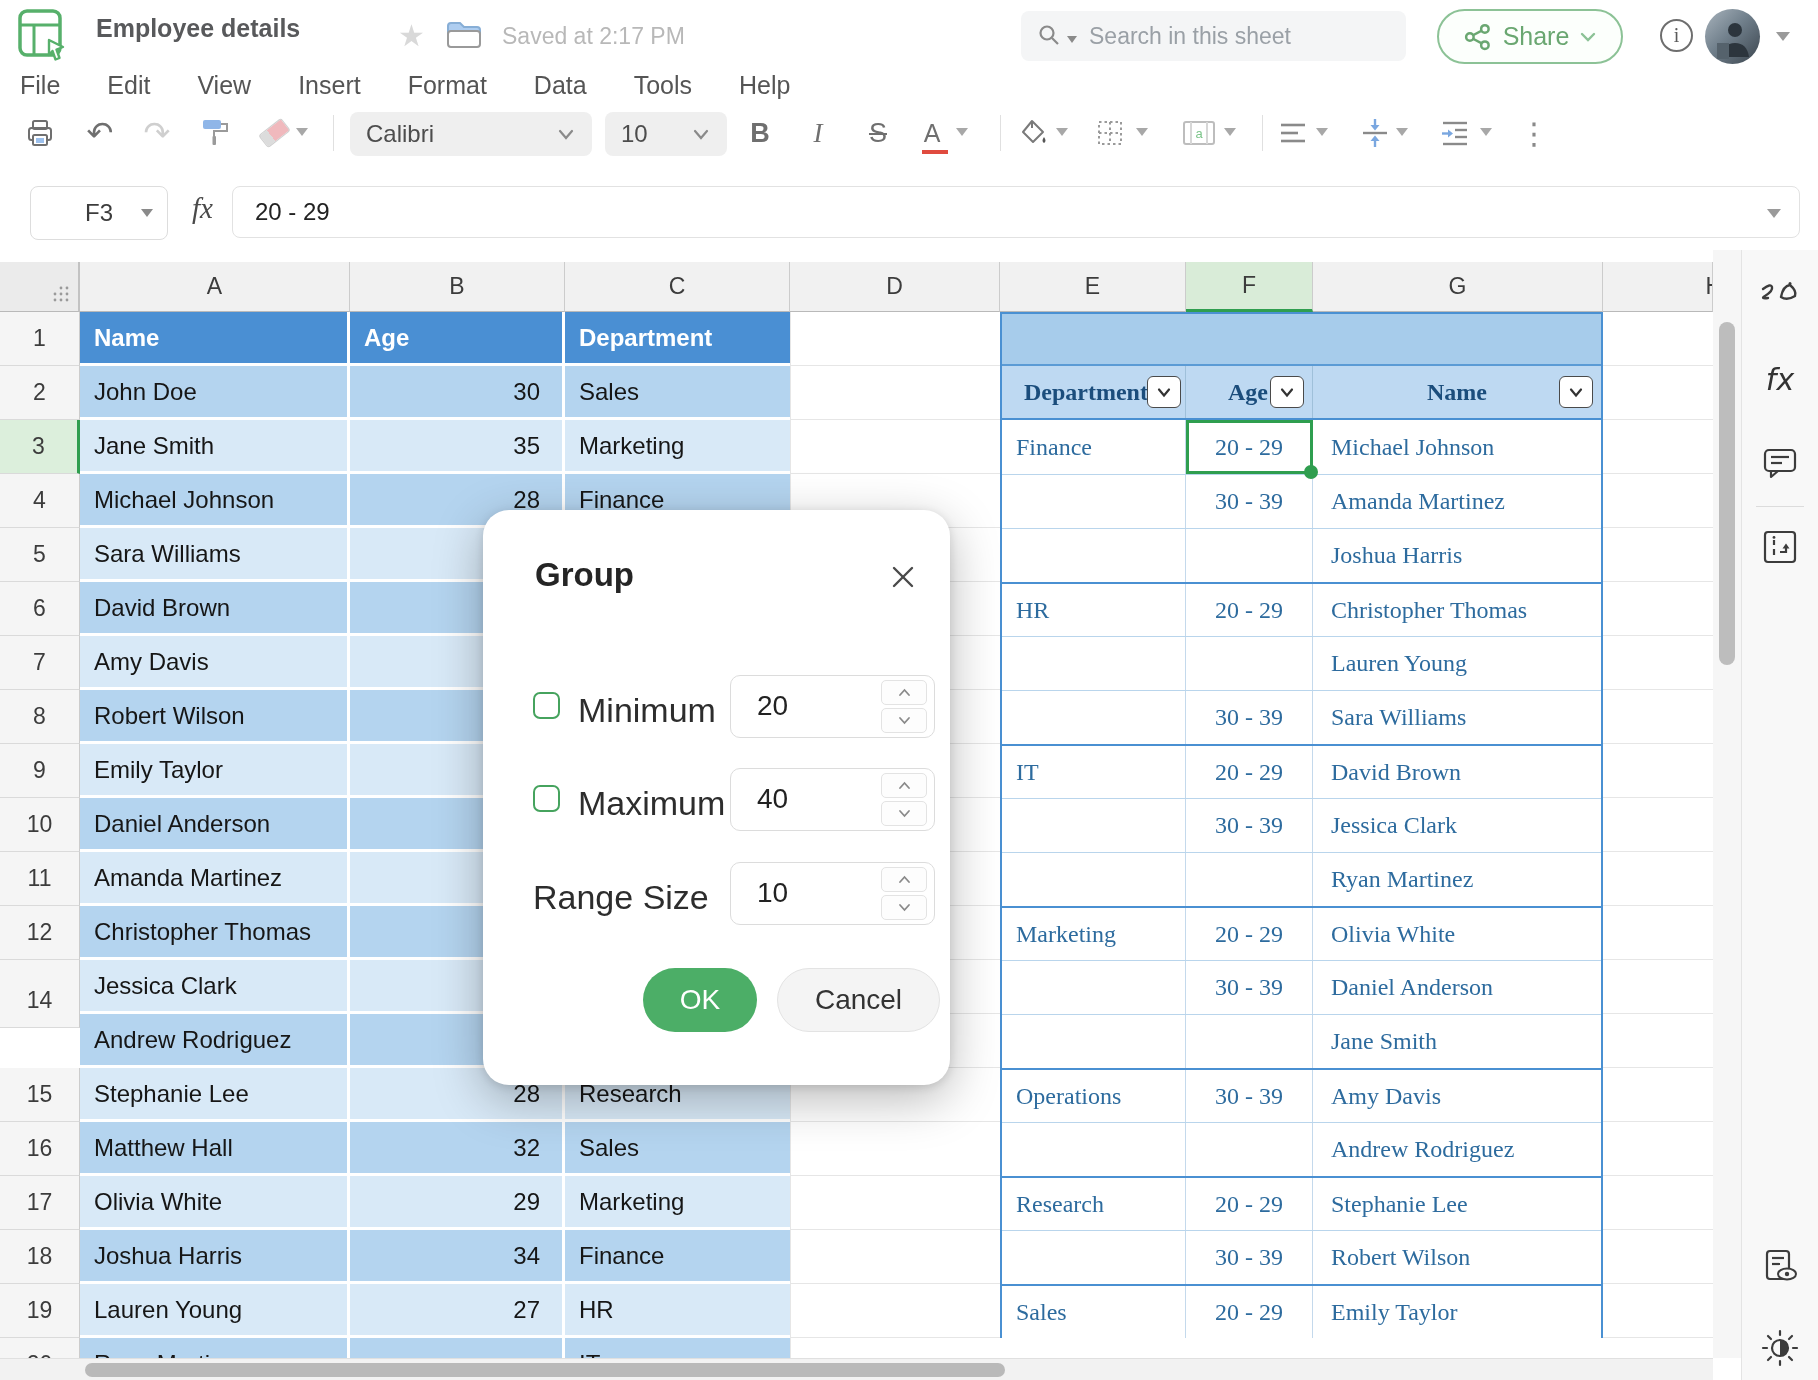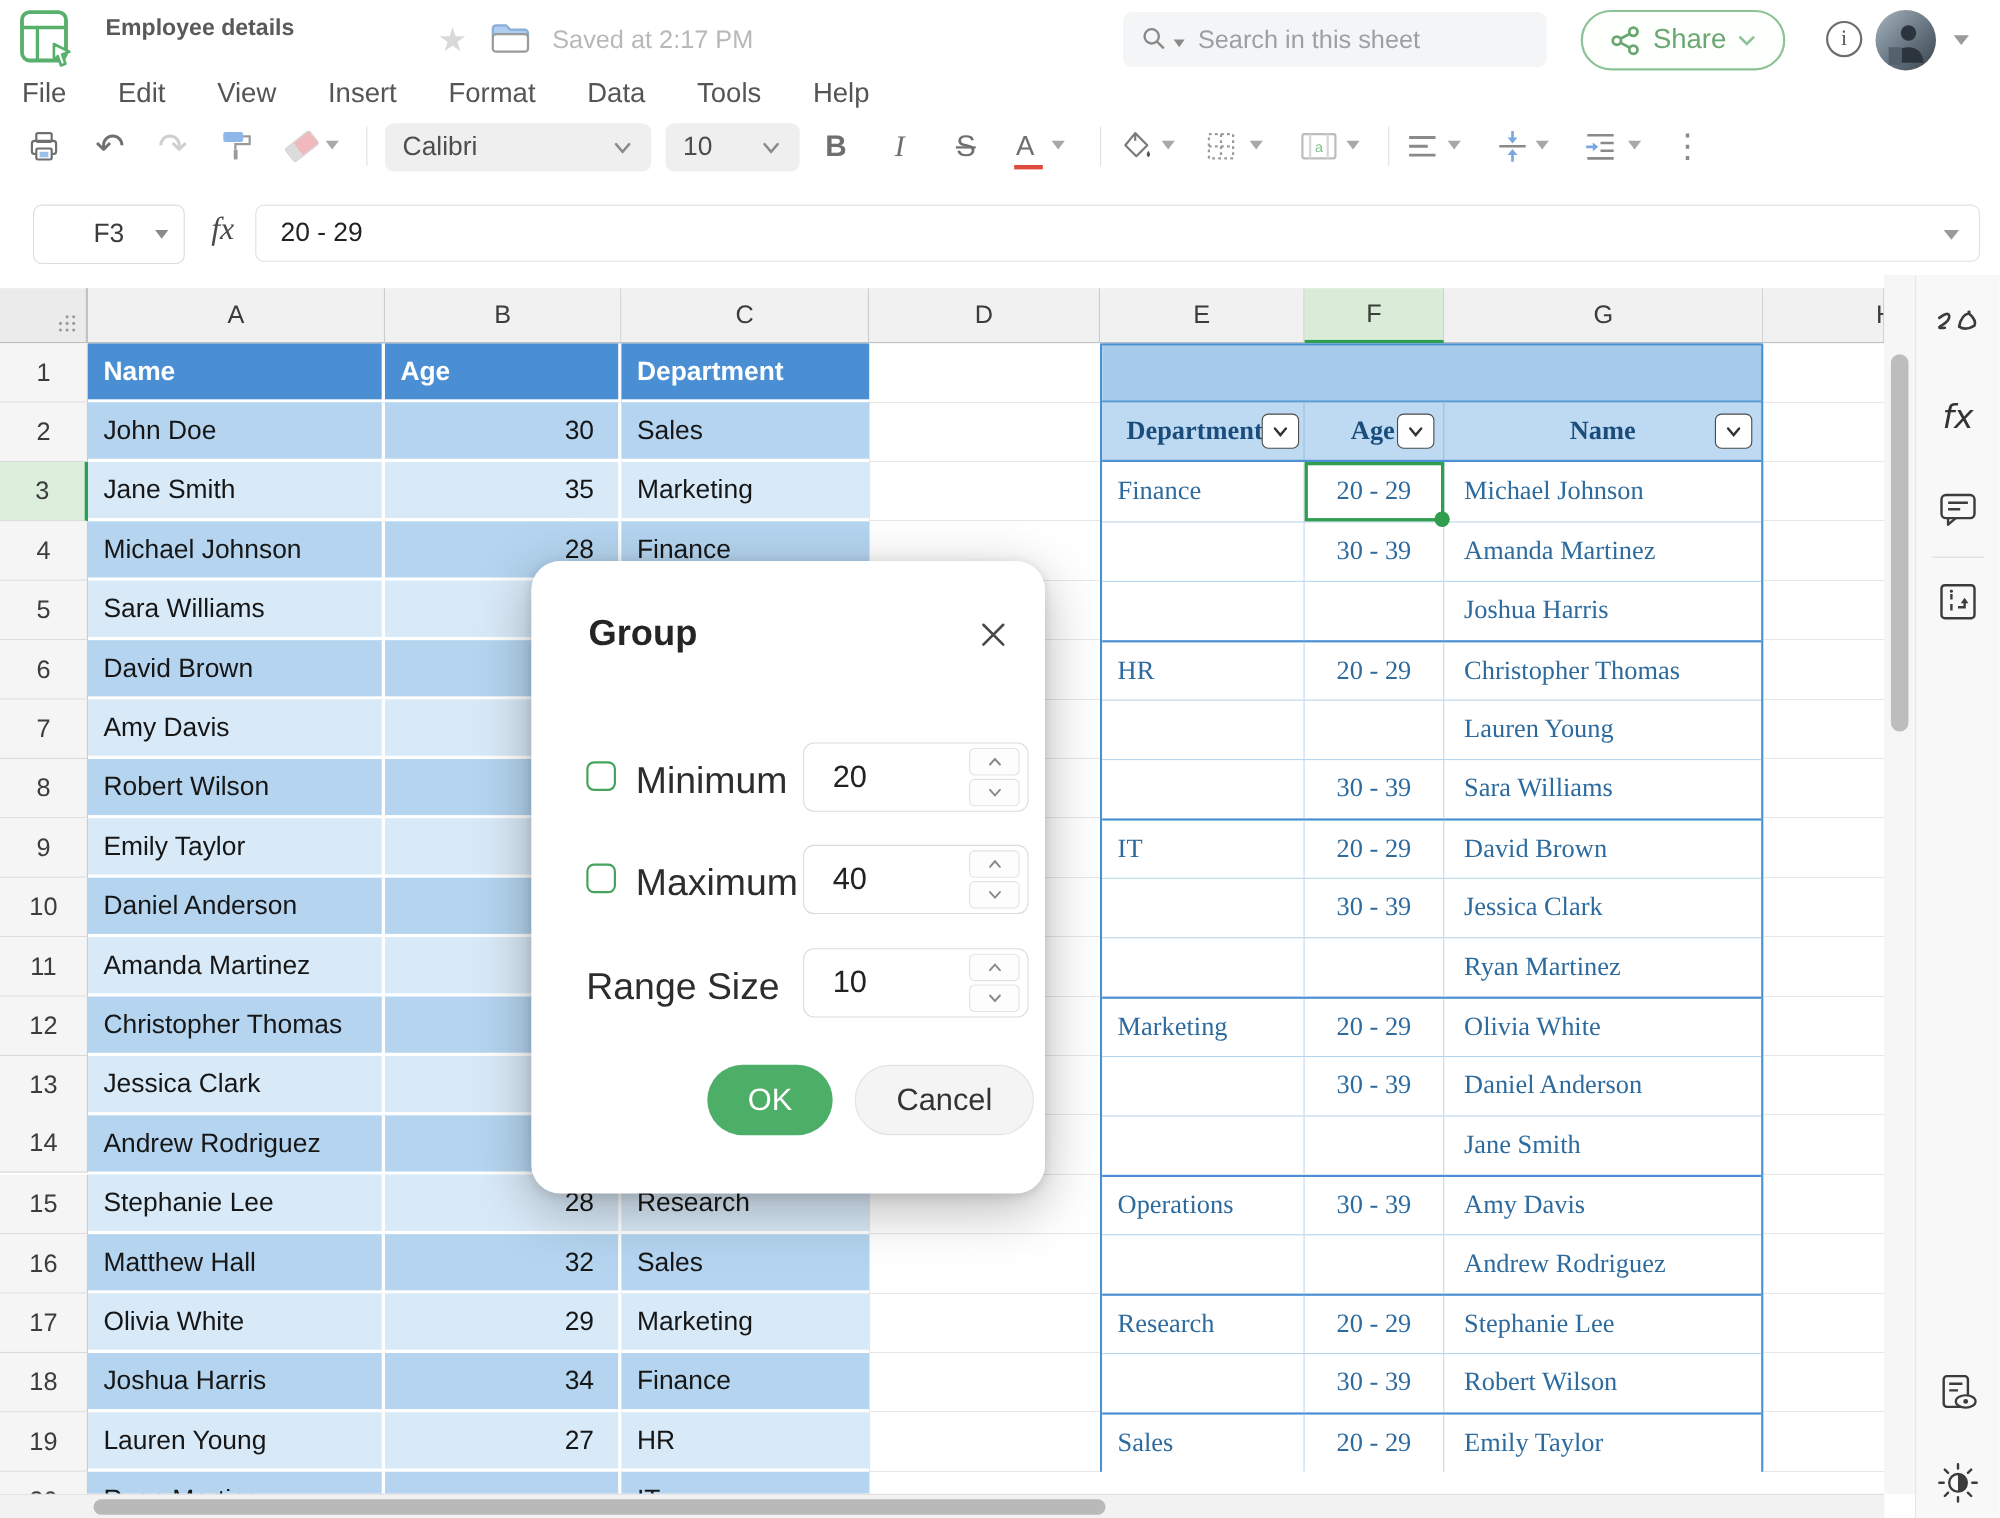--- a/index.html
+++ b/index.html
@@ -2,21 +2,21 @@
 <html><head>
 <meta charset="utf-8">
 <style>
   html,body{margin:0;padding:0;background:#fff;}
   .app{position:relative;width:1818px;height:1380px;background:#fff;overflow:hidden;
        font-family:"Liberation Sans",sans-serif;color:#333;}
   svg{display:block;}
   
   .topbar{position:absolute;left:0;top:0;width:1818px;height:66px;}
   .logo{position:absolute;left:16px;top:7px;}
-  .doc-title{position:absolute;left:96px;top:14px;font-size:21px;font-weight:bold;color:#58595b;}
+  .doc-title{position:absolute;left:96px;top:14px;font-size:25px;font-weight:bold;color:#58595b;}
   .star{position:absolute;left:398px;top:18px;font-size:30px;color:#d9d9d9;}
   .folder{position:absolute;left:446px;top:20px;}
   .saved{position:absolute;left:502px;top:23px;font-size:23px;color:#b8b8b8;}
   .searchbox{position:absolute;left:1021px;top:11px;width:385px;height:50px;background:#f4f5f6;border-radius:8px;display:flex;align-items:center;padding-left:16px;box-sizing:border-box;}
   .searchbox input{border:none;background:transparent;outline:none;font-size:23px;color:#555;width:270px;font-family:"Liberation Sans",sans-serif;}
   .searchbox input::placeholder{color:#9aa0a6;}
   .share-btn{position:absolute;left:1437px;top:9px;width:186px;height:55px;border:2px solid #8cc296;border-radius:29px;background:#fcfffc;display:flex;align-items:center;justify-content:center;gap:10px;box-sizing:border-box;}
   .share-label{font-size:25px;color:#6aa771;}
   .info-btn{position:absolute;left:1660px;top:19px;width:33px;height:33px;border:2px solid #6e6e6e;border-radius:50%;box-sizing:border-box;display:flex;align-items:center;justify-content:center;font-size:20px;color:#5a5a5a;font-family:"Liberation Serif",serif;}
   .avatar{position:absolute;left:1705px;top:9px;width:55px;height:55px;border-radius:50%;overflow:hidden;background:linear-gradient(135deg,#a9b4bd 0%,#71808c 45%,#3a444d 100%);}
@@ -714,21 +714,21 @@
       <div class="rowhead" style="top: 162px; position: absolute;">4</div>
       <div class="rowhead" style="top: 216px; position: absolute;">5</div>
       <div class="rowhead" style="top: 270px; position: absolute;">6</div>
       <div class="rowhead" style="top: 324px; position: absolute;">7</div>
       <div class="rowhead" style="top: 378px; position: absolute;">8</div>
       <div class="rowhead" style="top: 432px; position: absolute;">9</div>
       <div class="rowhead" style="top: 486px; position: absolute;">10</div>
       <div class="rowhead" style="top: 540px; position: absolute;">11</div>
       <div class="rowhead" style="top: 594px; position: absolute;">12</div>
       <div class="rowhead" style="top: 648px; position: absolute;">13</div>
-      <div class="rowhead" style="top: 700px; position: absolute;">14</div>
+      <div class="rowhead" style="top: 662px; position: absolute;">14</div>
       <div class="rowhead" style="top: 756px; position: absolute;">15</div>
       <div class="rowhead" style="top: 810px; position: absolute;">16</div>
       <div class="rowhead" style="top: 864px; position: absolute;">17</div>
       <div class="rowhead" style="top: 918px; position: absolute;">18</div>
       <div class="rowhead" style="top: 972px; position: absolute; text-align: center;">19</div>
       <div class="rowhead" style="top: 1026px; position: absolute;">20</div>
     </div>
   </div>
 
 </body></html>

